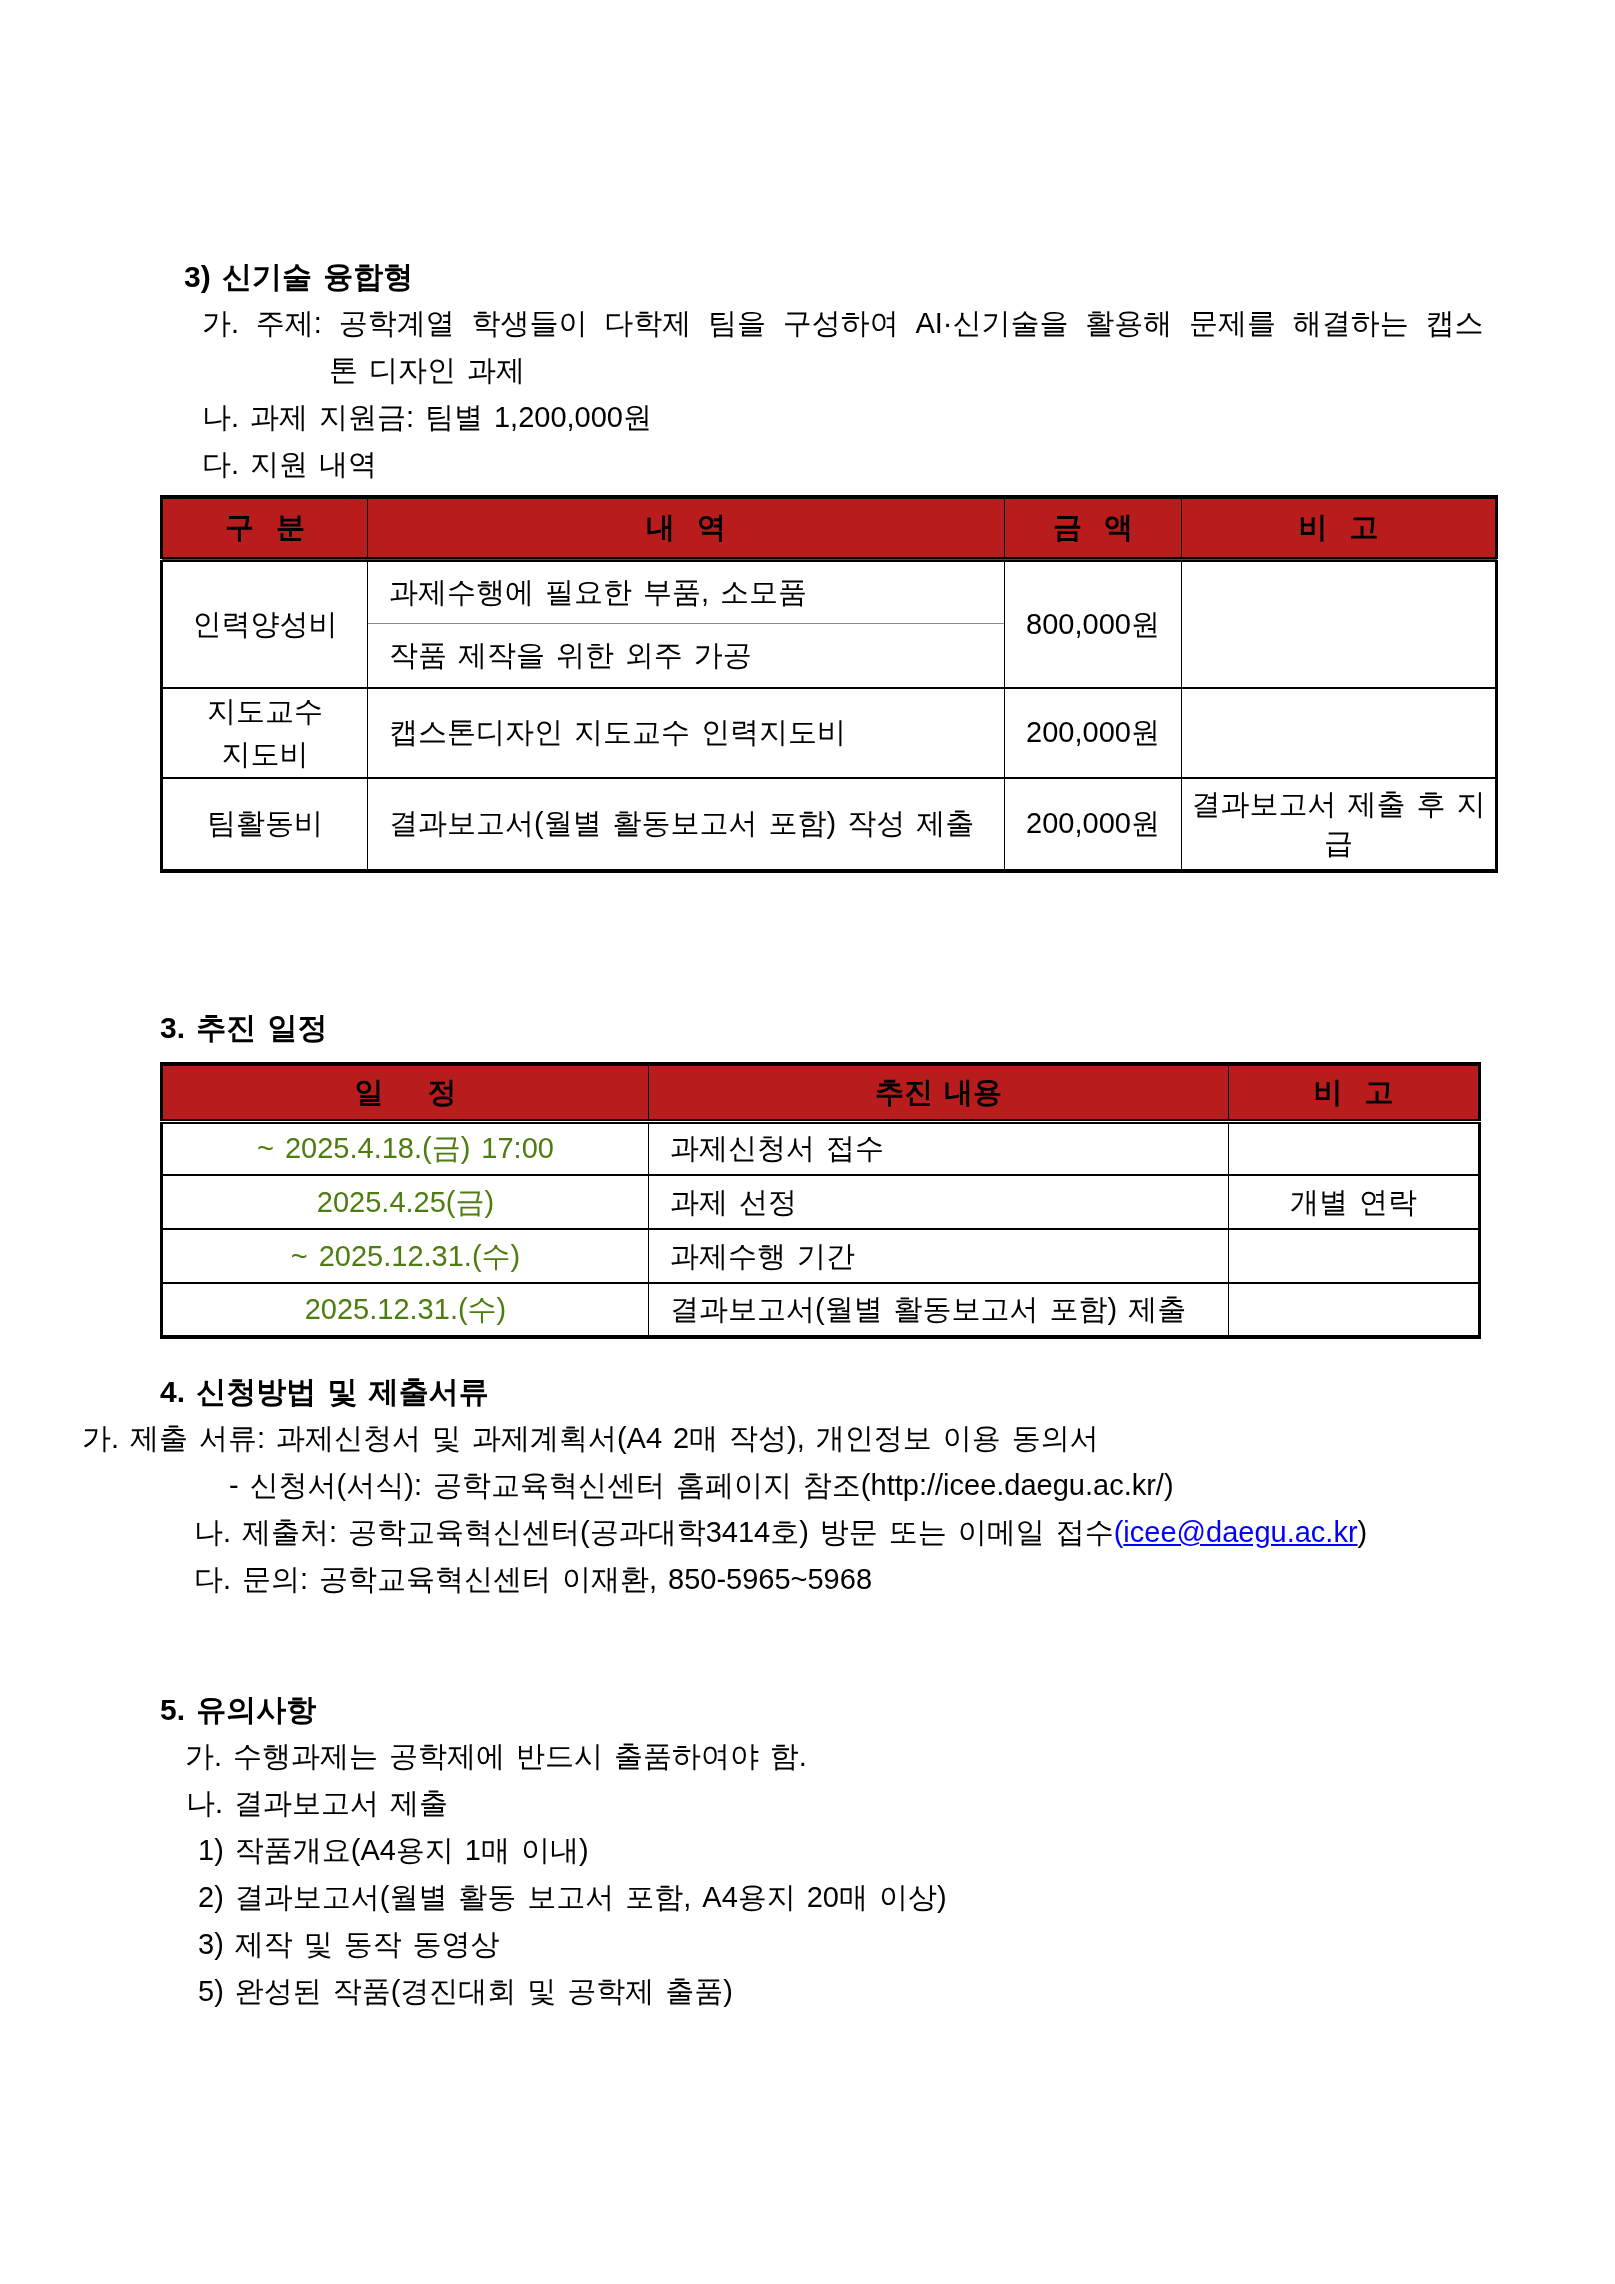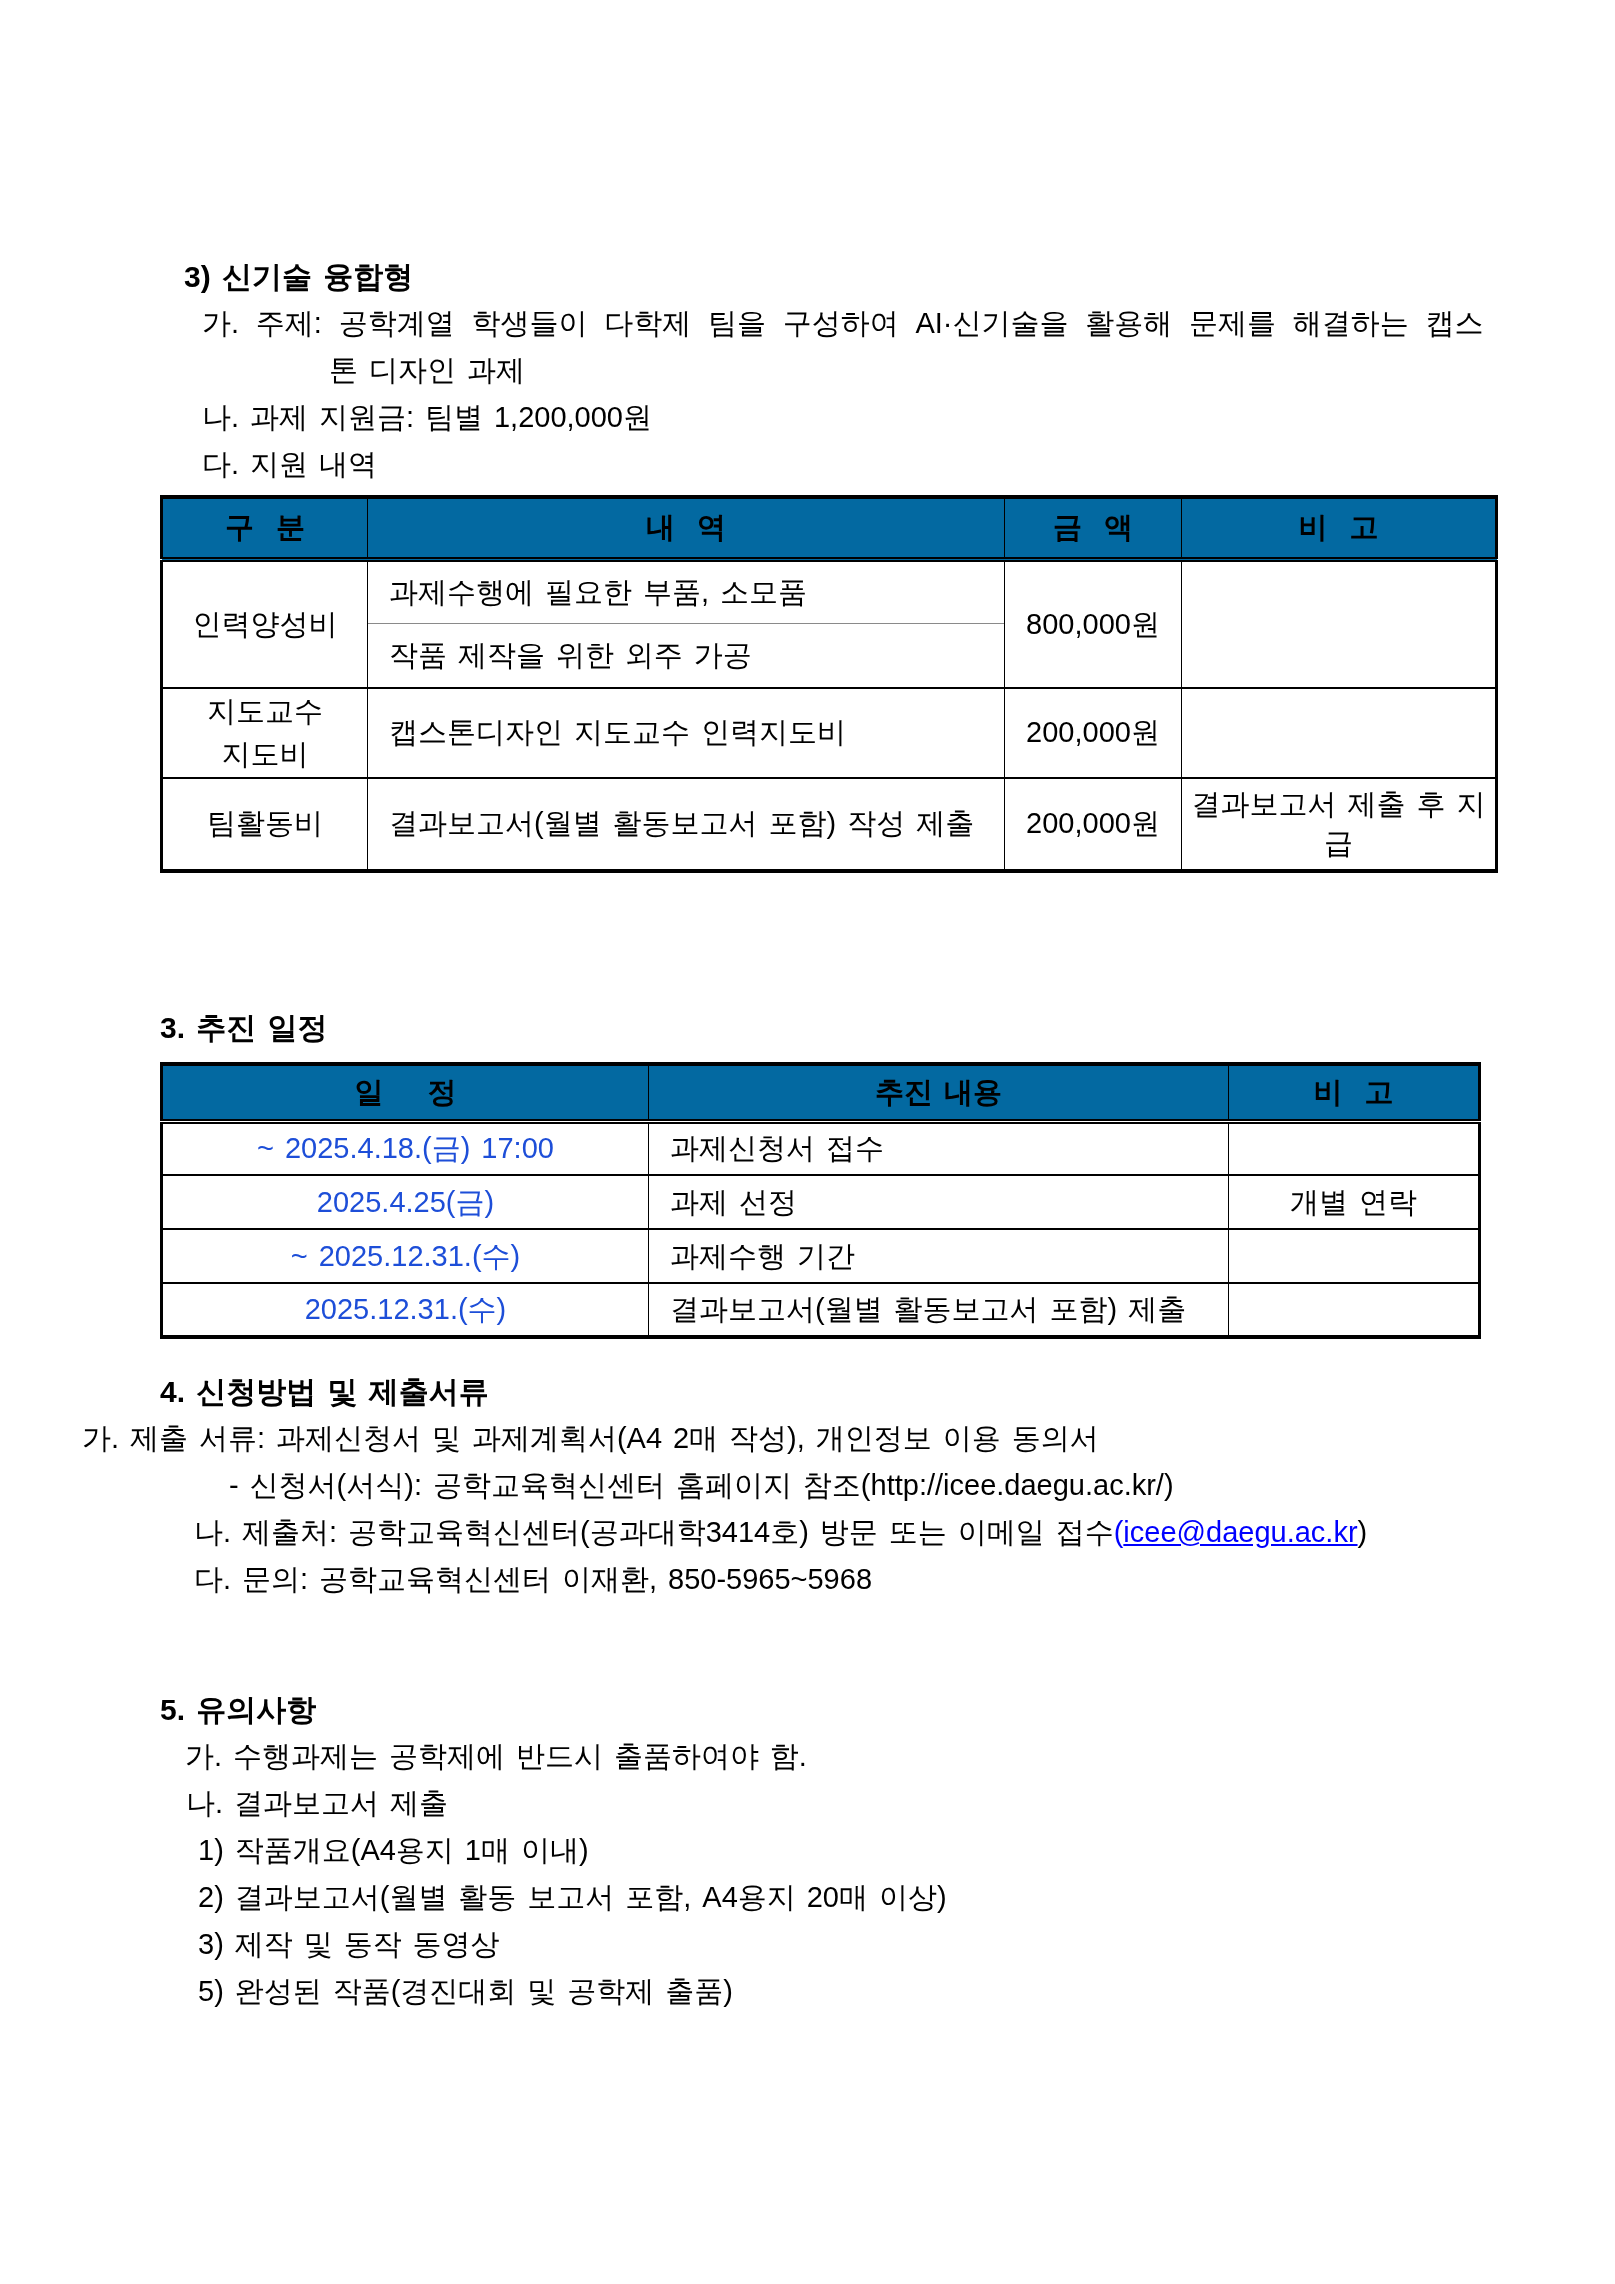--- a/index.html
+++ b/index.html
@@ -6,28 +6,28 @@
   body{
     width:1616px;height:2284px;background:#ffffff;color:#000000;
     font-family:"Liberation Sans","DejaVu Sans",sans-serif;
     font-size:29px;line-height:47px;word-spacing:0.10em;
     position:relative;overflow:hidden;
   }
   .sec{position:absolute;left:0;width:1616px;}
   .h{font-weight:bold;font-size:30px;line-height:47px;white-space:pre;}
   .bl{white-space:pre;}
   .stretch{word-spacing:0.30em;}
-  .red{color:#1d4ed8;}
+  .red{color:#4d7c0f;}
   a.link{color:#0000FF;text-decoration:underline;cursor:pointer;}
   .blue-paren{color:#0000FF;}
 
   table{border-collapse:collapse;table-layout:fixed;background:#fff;}
   table.doc{border:3.3px solid #000;border-top-width:4.6px;border-bottom-width:4.6px;}
   .doc th{
-    background:#0369a1;font-weight:bold;font-size:29px;
+    background:#b91c1c;font-weight:bold;font-size:29px;
     border-bottom:5.2px double #000;border-left:1.3px solid #000;border-right:1.3px solid #000;
     text-align:center;vertical-align:middle;white-space:pre-wrap;
   }
   .doc td{
     border-left:1.3px solid #000;border-right:1.3px solid #000;border-top:2.6px solid #000;
     text-align:center;vertical-align:middle;font-size:29px;line-height:39px;
     white-space:pre-wrap;overflow:hidden;
   }
   .doc td.detail{text-align:left;padding-left:21px;}
   .doc td.subdiv{border-top:1.3px solid #8a8a8a;}

